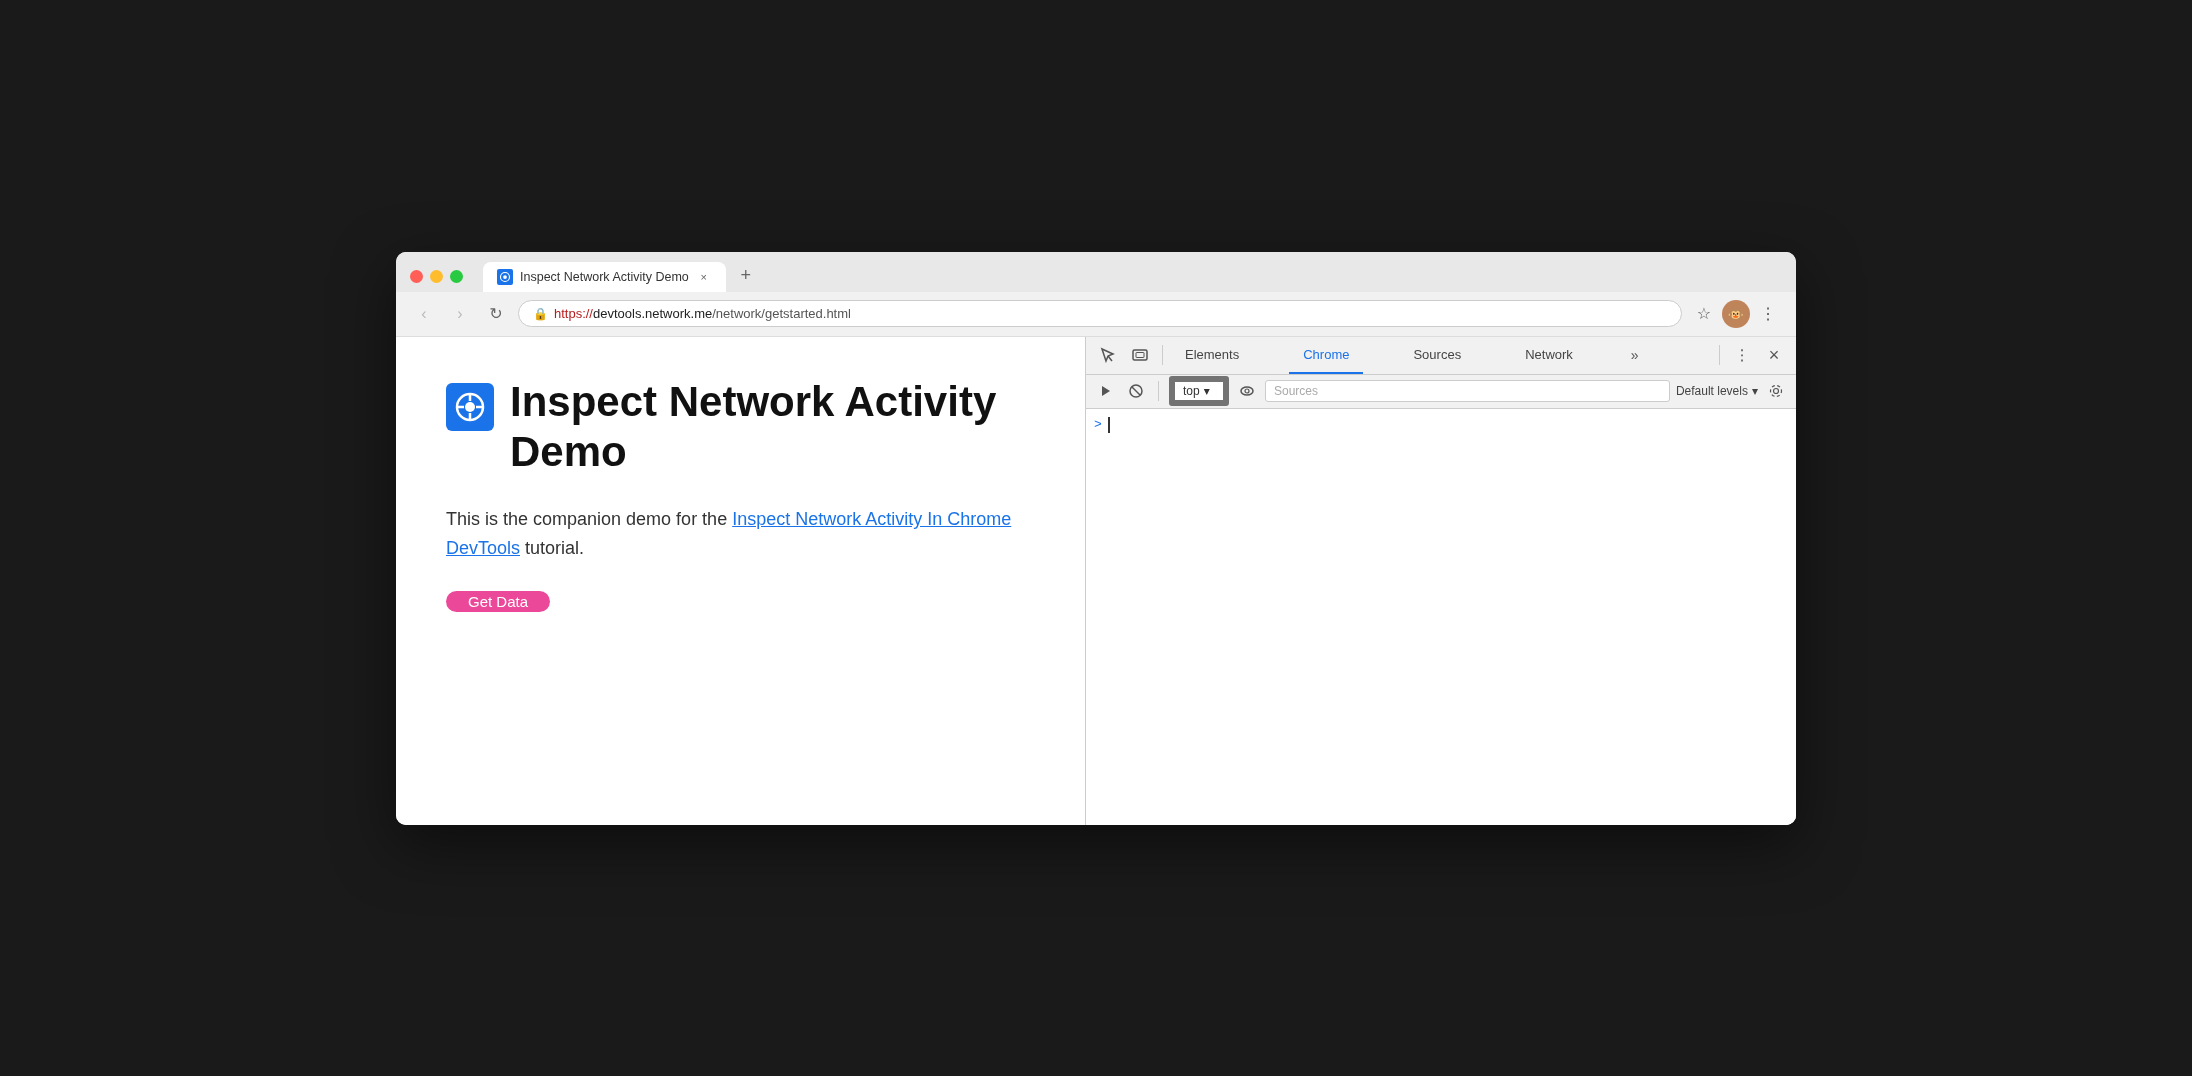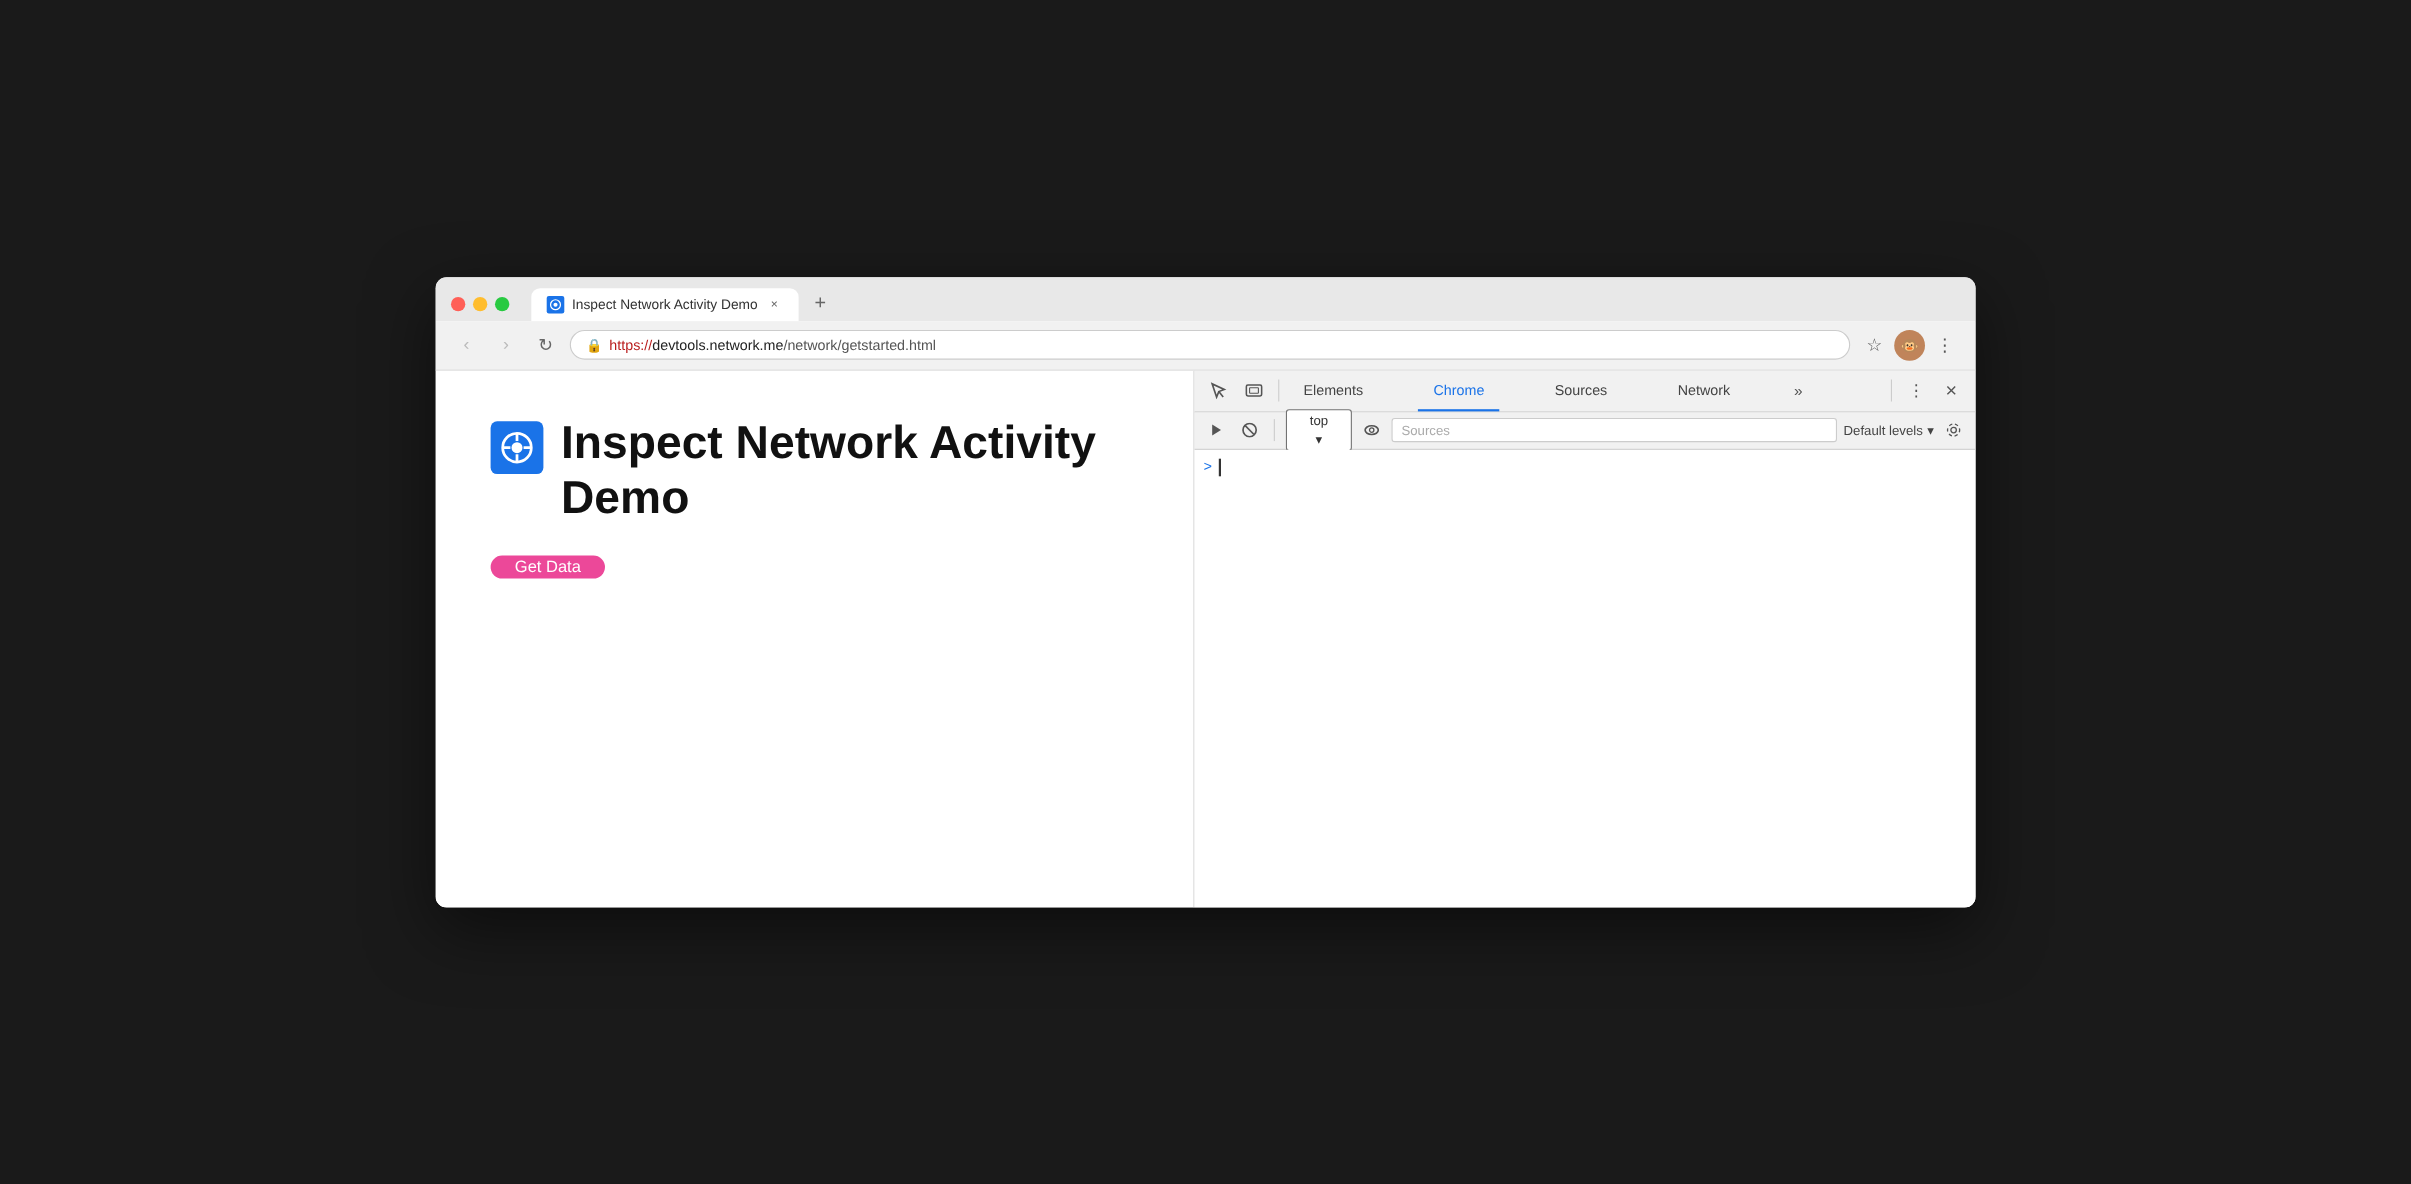--- a/index.html
+++ b/index.html
@@ -381,27 +381,26 @@
       color: #555;
       font-size: 14px;
     }
 
     .console-context-select {
       display: flex;
       align-items: center;
       gap: 4px;
       padding: 2px 8px;
       background: white;
-      border: 1px solid #737373;
+      border: 6px solid #737373;
       border-radius: 3px;
       font-size: 12px;
       color: #333;
       cursor: pointer;
       min-width: 60px;
-      flex-direction: column;
     }
 
     .console-filter {
       flex: 1;
       background: white;
       border: 1px solid #ccc;
       padding: 3px 8px;
       font-size: 12px;
       color: #aaa;
       border-radius: 3px;
@@ -528,20 +527,23 @@
             <circle cx="16" cy="16" r="13" fill="none" stroke="white" stroke-width="2.5"></circle>
             <circle cx="16" cy="16" r="5" fill="white"></circle>
             <line x1="16" y1="3" x2="16" y2="10" stroke="white" stroke-width="2.5"></line>
             <line x1="16" y1="22" x2="16" y2="29" stroke="white" stroke-width="2.5"></line>
             <line x1="3" y1="16" x2="10" y2="16" stroke="white" stroke-width="2.5"></line>
             <line x1="22" y1="16" x2="29" y2="16" stroke="white" stroke-width="2.5"></line>
           </svg>
         </div>
         <h1 class="webpage-title">Inspect Network Activity Demo</h1>
       </div>
+      <p class="webpage-desc">
+        <span>This is the companion demo for the </span><a class="webpage-link">Inspect Network Activity In Chrome DevTools</a><span> tutorial.</span>
+      </p>
       <button class="get-data-btn">Get Data</button>
     </div>
 
     <div class="devtools-panel">
 
       <div class="devtools-toolbar">
         <div class="devtools-icon-btn">
           <svg width="16" height="16" viewBox="0 0 16 16" fill="none">
             <path d="M2 2 L6 14 L8 9 L13 7 Z" stroke="#555" stroke-width="1.5" fill="none"></path>
             <line x1="8" y1="9" x2="12" y2="14" stroke="#555" stroke-width="1.5"></line>

